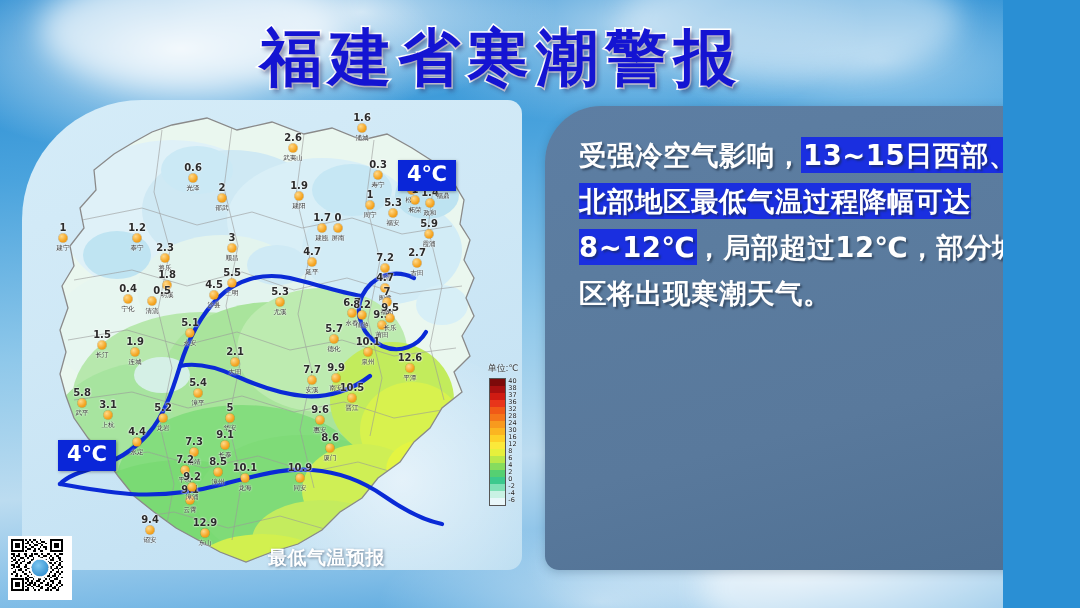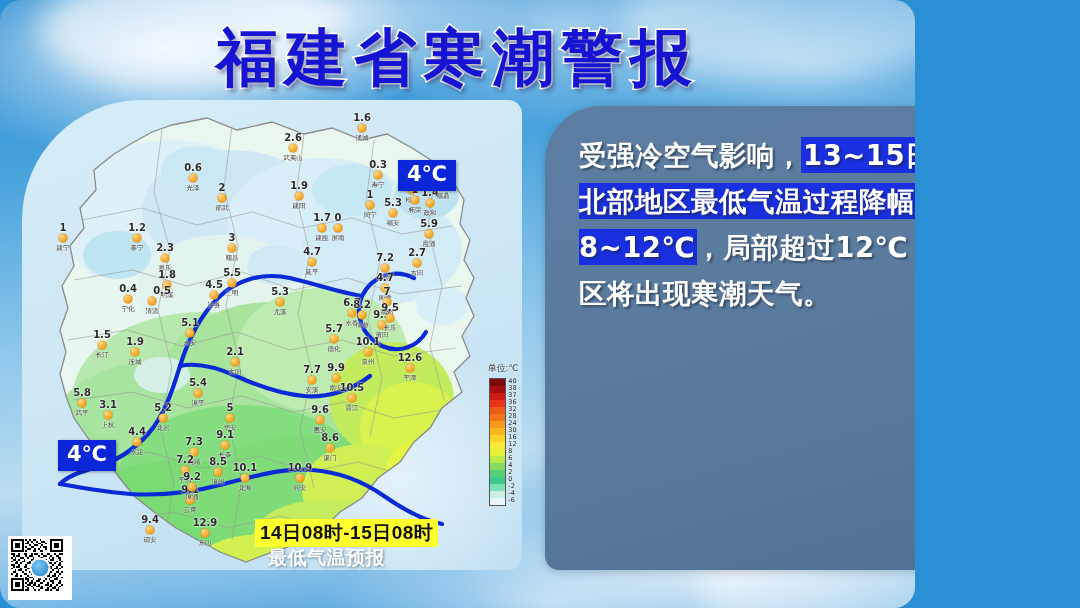--- a/index.html
+++ b/index.html
@@ -1,21 +1,21 @@
 <!DOCTYPE html>
 <html><head>
 <meta charset="utf-8">
 <style>
   html,body{margin:0;padding:0;}
   body{
     width:1080px;height:608px;overflow:hidden;
     font-family:"Liberation Sans","DejaVu Sans",sans-serif;
     position:relative;background:#2a8fd4;
   }
-  #stage{position:absolute;inset:0;width:915px;height:608px;overflow:hidden;border-radius:21px;}
+  #stage{position:absolute;inset:0;width:1003px;height:608px;overflow:hidden;}
 
   
   .sky{position:absolute;inset:0;
     background:
       radial-gradient(ellipse 420px 180px at 18% 8%, rgba(255,255,255,.85) 0%, rgba(255,255,255,0) 62%),
       radial-gradient(ellipse 300px 140px at 36% 2%, rgba(255,255,255,.75) 0%, rgba(255,255,255,0) 65%),
       radial-gradient(ellipse 360px 150px at 62% 4%, rgba(255,255,255,.55) 0%, rgba(255,255,255,0) 68%),
       radial-gradient(ellipse 300px 120px at 88% 10%, rgba(255,255,255,.45) 0%, rgba(255,255,255,0) 70%),
       radial-gradient(ellipse 420px 150px at 80% 93%, rgba(255,255,255,.80) 0%, rgba(255,255,255,0) 66%),
       radial-gradient(ellipse 320px 110px at 60% 99%, rgba(255,255,255,.55) 0%, rgba(255,255,255,0) 70%),
@@ -444,21 +444,20 @@
           </div>
       </div>
     </div>
   </div>
 
   <div id="callouts">
       <div class="c4box" style="left: 398px; top: 160px;">4℃</div>
       <div class="c4box" style="left: 58px; top: 440px;">4℃</div>
     </div>
 
-  <div class="cap1">14日08时-15日08时</div>
   <div class="cap2">最低气温预报</div>
 
   <div class="text-panel">
     <div class="para" id="para1"><span>受强冷空气影响，</span><span class="hl">13~15日西部、北部地区最低气温过程降幅可达8~12℃</span><span>，局部超过12℃，部分城区将出现寒潮天气。</span></div>
   </div>
 
 
   <div class="qr">
     <svg width="52" height="52" viewBox="0 0 29 29" shape-rendering="crispEdges">
       <rect width="29" height="29" fill="#fff"></rect>

